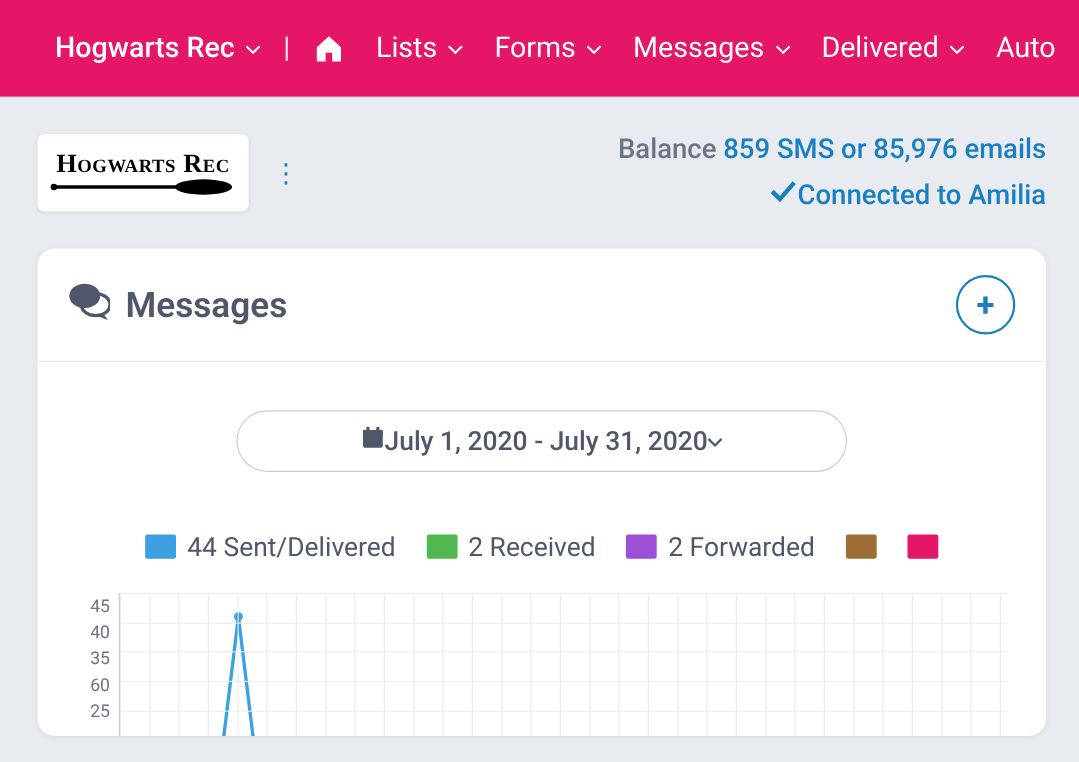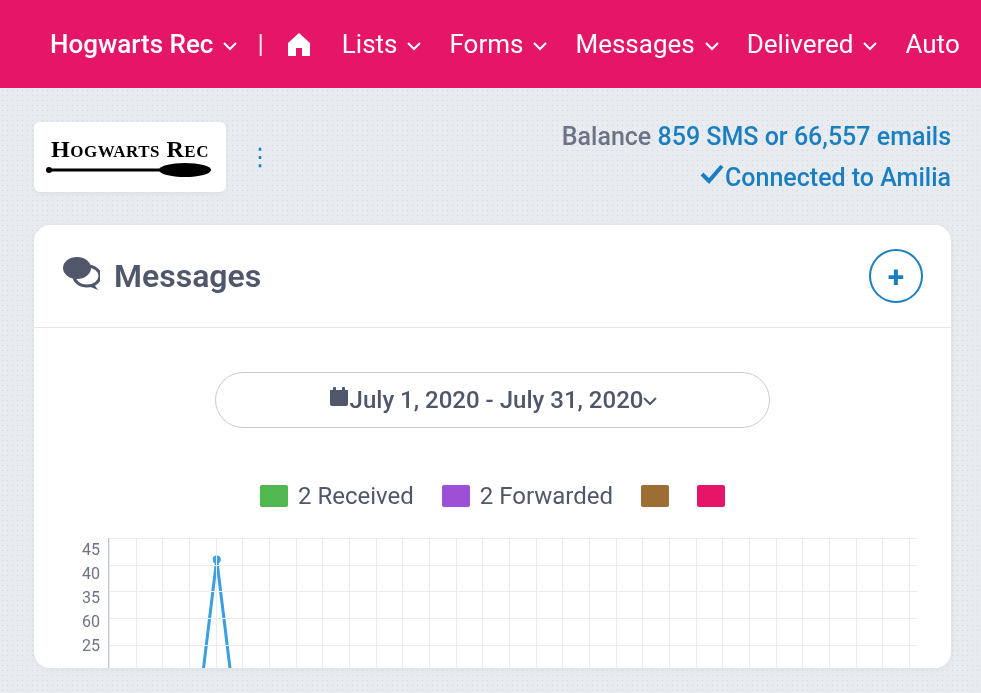--- a/index.html
+++ b/index.html
@@ -265,21 +265,21 @@
         <svg class="broom" viewBox="0 0 170 18">
           <line x1="4" y1="9" x2="126" y2="9" stroke="#000" stroke-width="3"></line>
           <ellipse cx="140" cy="9" rx="26" ry="7" fill="#000"></ellipse>
           <circle cx="4" cy="9" r="3" fill="#000"></circle>
         </svg>
       </div>
       <div class="kebab">⋮</div>
     </div>
     <div>
       <div class="balance">
-        <span>Balance </span><span class="link">859 SMS or 66,557 emails</span>
+        <span>Balance </span><span class="link">859 SMS or 85,976 emails</span>
       </div>
       <div class="connected">
         <span class="check">
           <svg viewBox="0 0 26 26">
               <path d="M3 13 L10 20 L23 5" fill="none" stroke="#1a7fc1" stroke-width="4"></path>
             </svg>
         </span>
         <span>Connected to Amilia</span>
       </div>
     </div>
@@ -312,20 +312,24 @@
         </span>
         <span>July 1, 2020 - July 31, 2020</span>
         <span class="chev">
           <svg viewBox="0 0 14 14">
               <path d="M1 4 L7 10 L13 4" fill="none" stroke="#50576b" stroke-width="2"></path>
             </svg>
         </span>
       </div>
 
       <div class="legend" id="legend">
+          <div class="legend-item">
+            <span class="swatch" style="background: rgb(59, 159, 224);"></span>
+            <span>44 Sent/Delivered</span>
+          </div>
           <div class="legend-item">
             <span class="swatch" style="background: rgb(81, 184, 81);"></span>
             <span>2 Received</span>
           </div>
           <div class="legend-item">
             <span class="swatch" style="background: rgb(157, 79, 214);"></span>
             <span>2 Forwarded</span>
           </div>
           <div class="legend-item">
             <span class="swatch" style="background: rgb(157, 110, 51);"></span>

